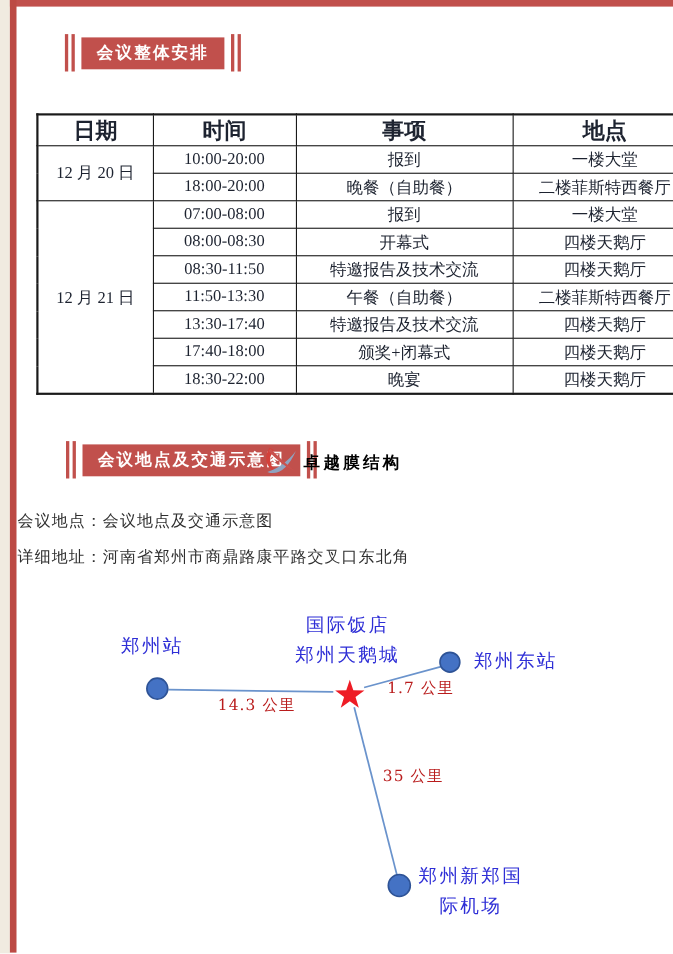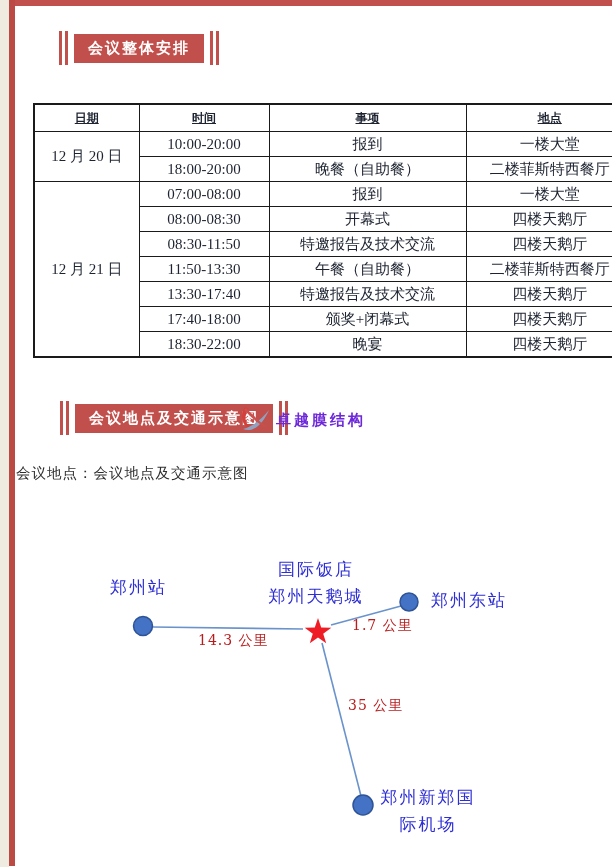--- a/index.html
+++ b/index.html
@@ -14,37 +14,37 @@
   .banner{position:absolute;display:flex;align-items:center;padding-left:40px;}
   .banner .vbar{width:3px;height:34px;background:#c1504c;margin-right:3px;flex:none;}
   .banner .vbar.last{margin-right:0;}
   .banner .box{background:#c1504c;color:#ffffff;font-weight:bold;font-size:15px;
     letter-spacing:2px;padding:5px 14px;margin:0 6px;white-space:nowrap;}
   #banner1{left:19px;top:31px;}
   #banner2{left:20px;top:401px;}
 
   
   .logo-swoosh{position:absolute;left:240px;top:404px;width:32px;height:30px;}
-  .logo-company{position:absolute;left:276px;top:411px;font-size:15px;color:#6d28d9;
+  .logo-company{position:absolute;left:276px;top:411px;font-size:15px;color:#000000;
     font-weight:bold;letter-spacing:3px;white-space:nowrap;}
   .logo-phone{position:absolute;left:246px;top:428px;font-size:23px;font-weight:bold;
     color:#111111;letter-spacing:0.5px;}
 
   
   .addr{position:absolute;left:16px;font-size:14.5px;color:#2f2f2f;letter-spacing:1px;white-space:nowrap;}
   #addr1{top:464px;}
   #addr2{top:497px;}
 
   
   .sched{position:absolute;left:33px;top:103px;border-collapse:collapse;table-layout:fixed;
     width:600px;font-family:"Liberation Serif",serif;color:#1d2330;font-size:15px;}
   .sched th,.sched td{border:1px solid #1a1a1a;text-align:center;vertical-align:middle;
     padding:0;overflow:hidden;white-space:nowrap;}
   .sched{border:2px solid #1a1a1a;}
-  .sched thead th{height:26px;font-size:12px;font-weight:bold;text-decoration:underline;}
+  .sched thead th{height:26px;font-size:20px;font-weight:bold;}
   .sched tbody td{height:24px;}
   .col-date{width:105px;}
   .col-time{width:130px;}
   .col-event{width:197px;}
   .col-place{width:168px;}
 
   
   .map-svg{position:absolute;left:0;top:0;width:612px;height:867px;pointer-events:none;}
   .map-label{position:absolute;color:#2e2ed6;font-size:17px;font-family:"DejaVu Serif",serif;
     letter-spacing:2px;white-space:nowrap;}
@@ -151,20 +151,21 @@
   </div>
 
   <svg class="logo-swoosh" viewBox="0 0 32 30">
     <path d="M5,3 C-1,12 2,24 13,25 C5,21 3,12 9,5 Z" fill="#d4403a"></path>
     <path d="M3,25 C12,29 22,22 29,6 C21,16 13,22 3,25 Z" fill="#8fa3c0"></path>
     <path d="M6,4 C14,12 20,18 28,24 C19,21 11,13 4,6 Z" fill="#c9514e"></path>
   </svg>
   <div class="logo-company">卓越膜结构</div>
 
   <div class="addr" id="addr1">会议地点：会议地点及交通示意图</div>
+  <div class="addr" id="addr2">详细地址：河南省郑州市商鼎路康平路交叉口东北角</div>
 
   <svg class="map-svg" viewBox="0 0 612 867">
     <line x1="153" y1="627" x2="303" y2="629" stroke="#6a93cc" stroke-width="1.6"></line>
     <line x1="331" y1="625" x2="401" y2="606" stroke="#6a93cc" stroke-width="1.6"></line>
     <line x1="322" y1="643" x2="361" y2="796" stroke="#6a93cc" stroke-width="1.6"></line>
     <circle cx="143" cy="626" r="9.5" fill="#4472c4" stroke="#2e5396" stroke-width="1.5"></circle>
     <circle cx="409" cy="602" r="9" fill="#4472c4" stroke="#2e5396" stroke-width="1.5"></circle>
     <circle cx="363" cy="805" r="10" fill="#4472c4" stroke="#2e5396" stroke-width="1.5"></circle>
     <path d="M0,-14 L3.2,-4.45 L13.3,-4.3 L5.2,1.7 L8.2,11.3 L0,5.5 L-8.2,11.3 L-5.2,1.7 L-13.3,-4.3 L-3.2,-4.45 Z" transform="translate(318,632)" fill="#ee1c25"></path>
   </svg>

